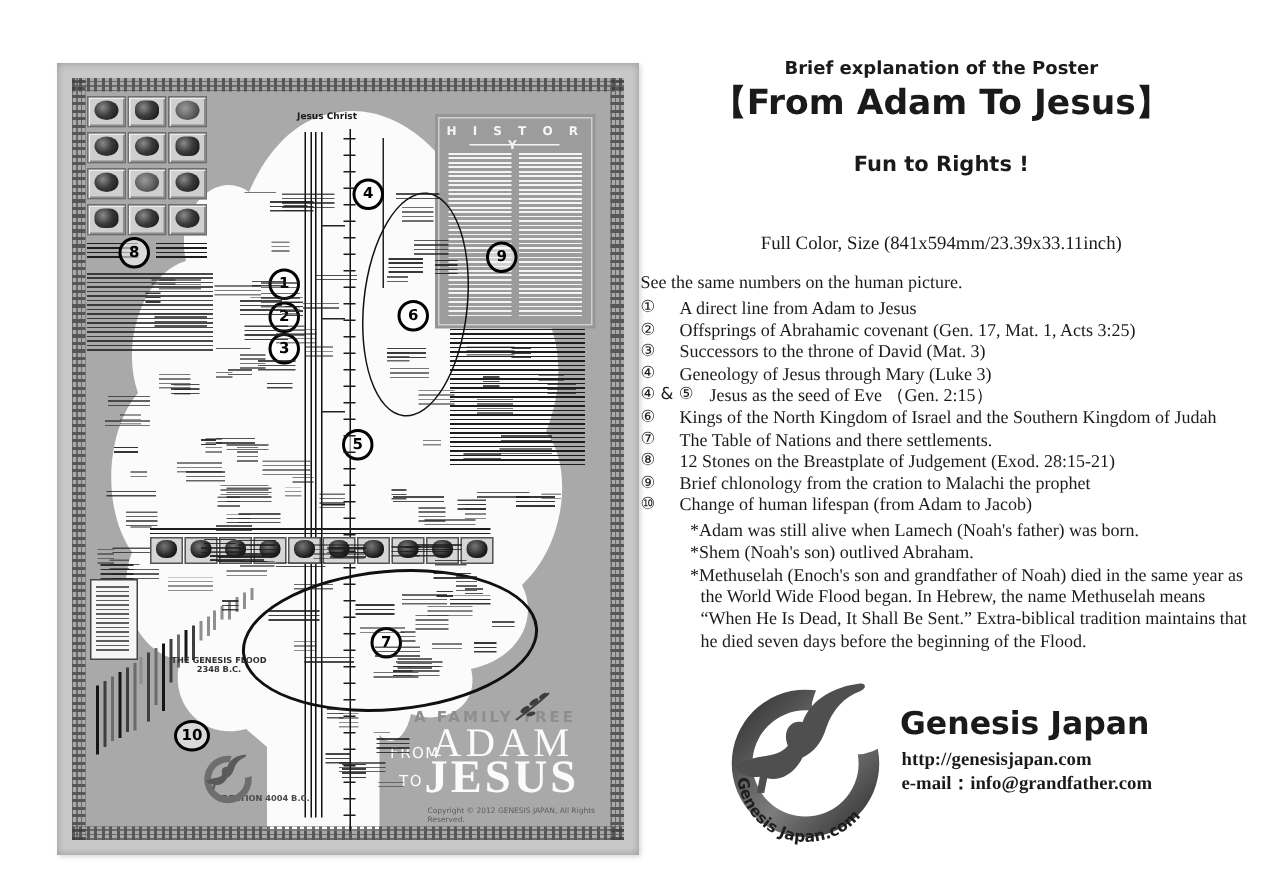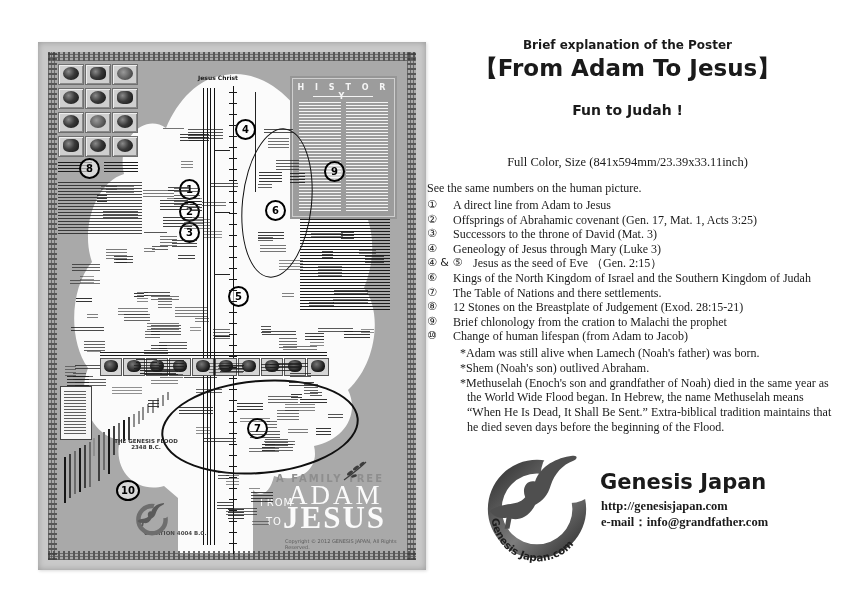--- a/index.html
+++ b/index.html
@@ -436,21 +436,21 @@
       <div class="t" style="left:211px;top:120px;width:23px;height:10px;opacity:0.88;"></div>
       <div class="t" style="left:210px;top:183px;width:15px;height:6px;opacity:0.67;"></div>
       <div class="t" style="left:210px;top:178px;width:26px;height:9px;opacity:0.85;"></div>
       <div class="t" style="left:210px;top:132px;width:14px;height:4px;opacity:0.69;"></div>
     </div>
 </div>
 
 <div class="abs kicker">Brief explanation of the Poster</div>
 <div class="abs bigtitle">【From Adam To Jesus】</div>
 <div class="abs slogans">
-  <div>Fun to Judah !</div>
+  <div>Fun to Rights !</div>
 </div>
 <div class="abs spec">Full Color,  Size (841x594mm/23.39x33.11inch)</div>
 <div class="abs intro">See the same numbers on the human picture.</div>
 
 <div class="abs list">
   <div class="row">
       <span class="num">①</span>
       <span class="txt">A direct line from Adam to Jesus</span>
     </div>
   <div class="row">

